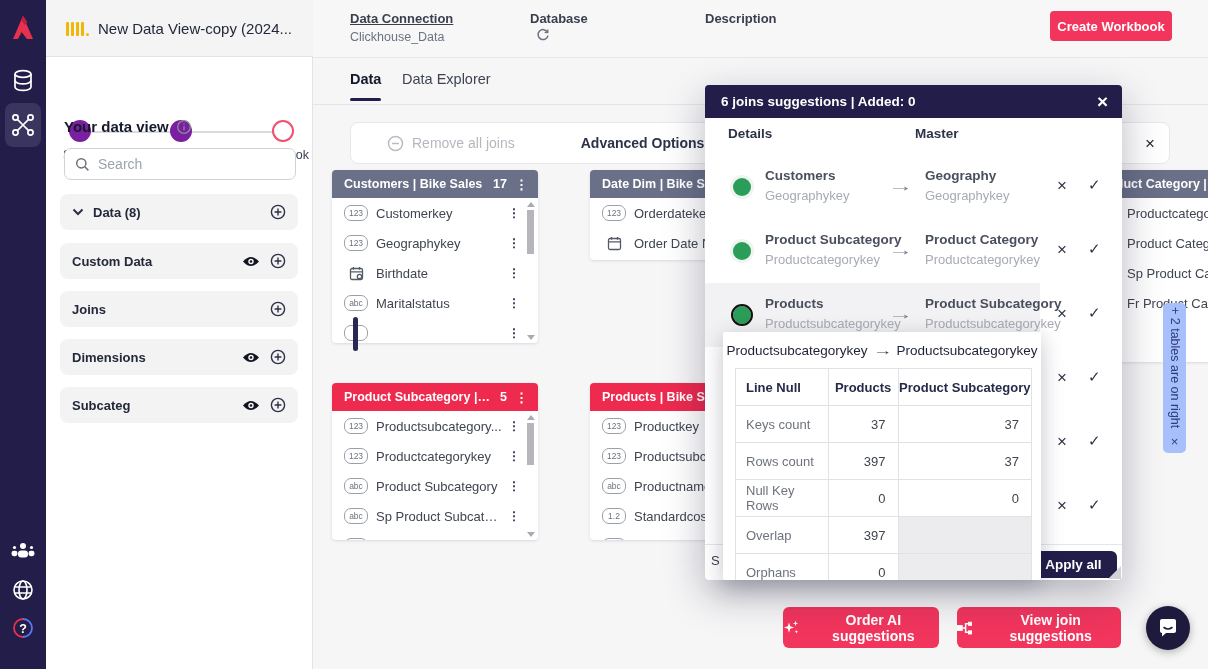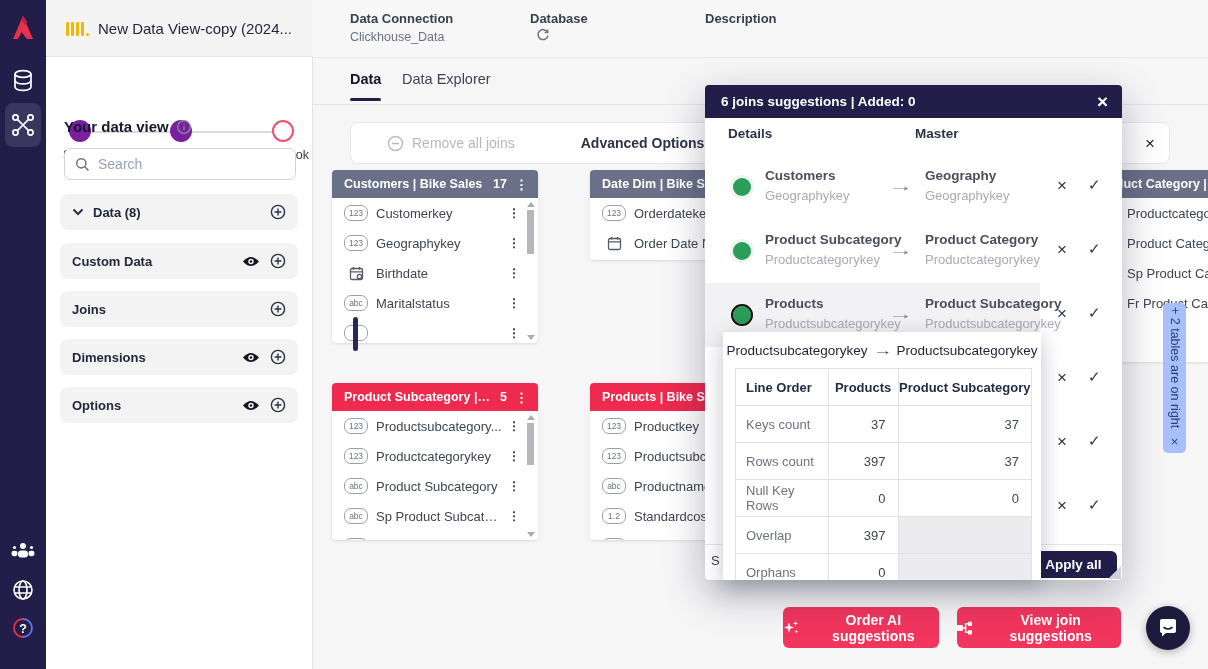--- a/index.html
+++ b/index.html
@@ -266,48 +266,49 @@
             <circle cx="9" cy="6.5" r="1.3" fill="#12151f"></circle>
         </svg>
         <svg class="icon16" viewBox="0 0 16 16" fill="none" stroke="#2b3046" stroke-width="1.4">
           <circle cx="8" cy="8" r="6.6"></circle>
             <path d="M8 4.6 V11.4 M4.6 8 H11.4"></path>
         </svg>
       </span>
     </div>
 
     <div class="group-row" style="top:387px;">
-      <span class="group-label">Options</span>
+      <span class="group-label">Subcateg</span>
       <span class="group-icons">
         <svg width="18" height="13" viewBox="0 0 18 13">
           <path d="M1 6.5 Q9 -2.5 17 6.5 Q9 15.5 1 6.5 Z" fill="#12151f"></path>
           <circle cx="9" cy="6.5" r="2.7" fill="#ffffff"></circle>
             <circle cx="9" cy="6.5" r="1.3" fill="#12151f"></circle>
         </svg>
         <svg class="icon16" viewBox="0 0 16 16" fill="none" stroke="#2b3046" stroke-width="1.4">
           <circle cx="8" cy="8" r="6.6"></circle>
             <path d="M8 4.6 V11.4 M4.6 8 H11.4"></path>
         </svg>
       </span>
     </div>
 
     <div class="side-scroll"></div>
   </div>
 
   <div class="topstrip"></div>
-  <div class="tlabel" style="left:350px;">Data Connection</div>
+  <div class="tlabel" style="left:350px;text-decoration:underline;">Data Connection</div>
   <div class="tvalue" style="left:350px;">Clickhouse_Data</div>
   <div class="tlabel" style="left:530px;">Database</div>
   <div style="position:absolute;left:536px;top:28px;">
     <svg width="14" height="14" viewBox="0 0 14 14" fill="none" stroke="#6b7280" stroke-width="1.5">
       <path d="M11.5 4.2 A5 5 0 1 0 12 7.6"></path>
         <path d="M11.8 1.4 L11.8 4.6 L8.6 4.4" stroke-width="1.3"></path>
     </svg>
   </div>
   <div class="tlabel" style="left:705px;">Description</div>
+  <button class="create-btn">Create Workbook</button>
 
   <div class="tab active" style="left:350px;">Data</div>
   <div class="tab inactive" style="left:402px;">Data Explorer</div>
   <div class="tab-underline"></div>
   <div class="tabs-border"></div>
 
   <div class="toolbar">
     <span class="tb-remove">
       <svg width="17" height="17" viewBox="0 0 17 17" fill="none" stroke="#b8bcc2" stroke-width="1.5">
         <circle cx="8.5" cy="8.5" r="7"></circle>
@@ -554,21 +555,21 @@
 
   <div class="tooltip">
     <div class="tt-title">
       <span>Productsubcategorykey</span>
       <span class="tt-arrow">→</span>
       <span>Productsubcategorykey</span>
     </div>
     <table class="ttable">
       <tbody>
           <tr>
-        <th class="c1">Line Order</th>
+        <th class="c1">Line Null</th>
         <th class="c2">Products</th>
         <th class="c3">Product Subcategory</th>
       </tr>
       <tr>
         <td class="lab">Keys count</td>
         <td class="val">37</td>
         <td class="val">37</td>
       </tr>
       <tr>
         <td class="lab">Rows count</td>

